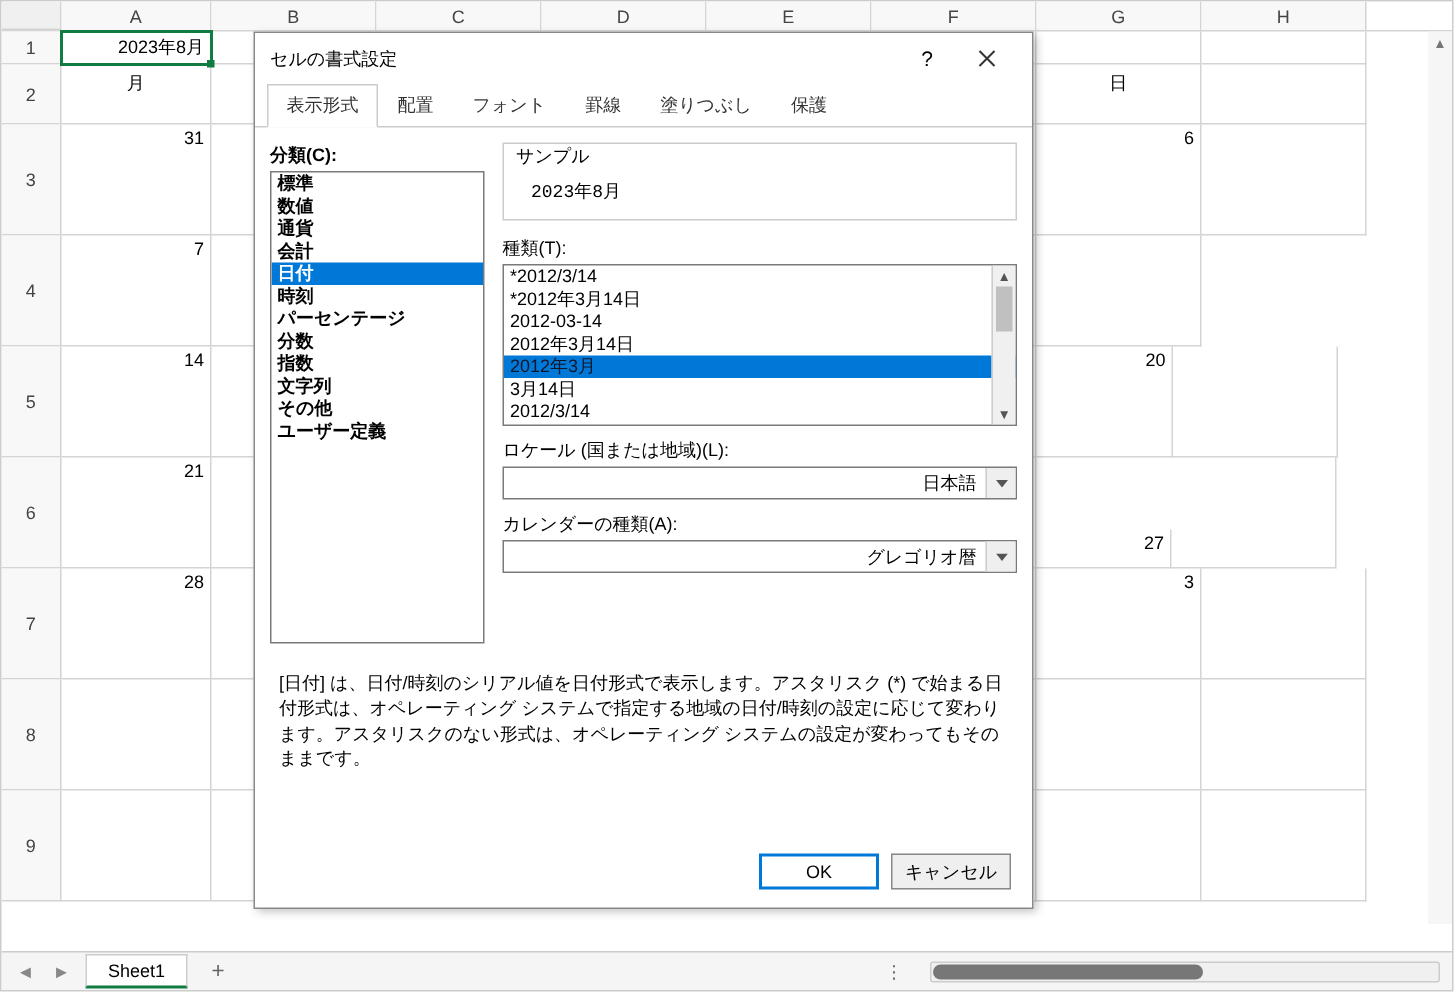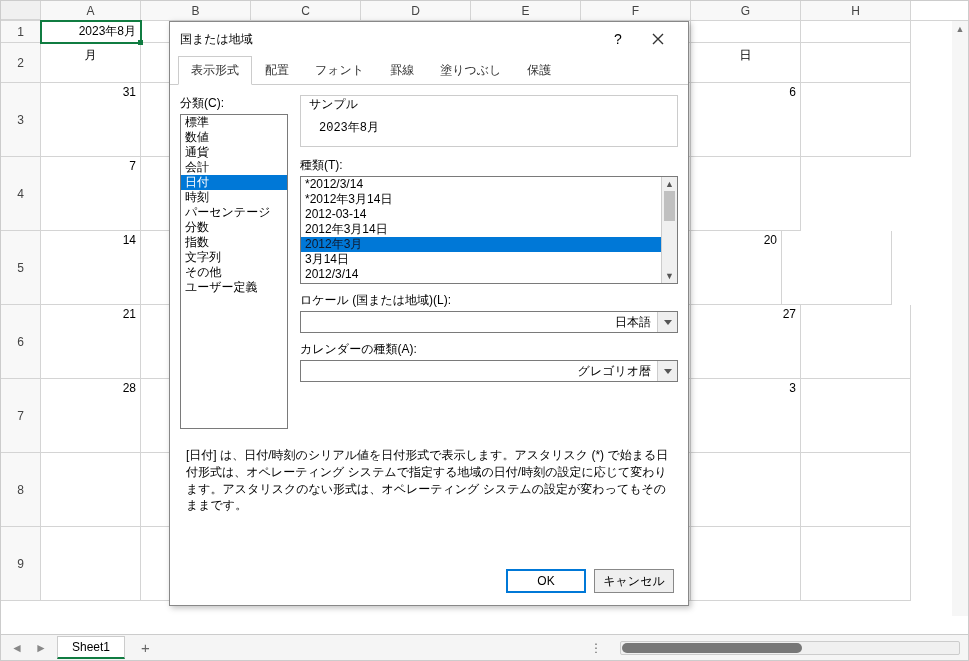--- a/index.html
+++ b/index.html
@@ -158,21 +158,21 @@
   .dlg-tab.active{
     border:1px solid #ccc;
     border-bottom:1px solid #fff;
     background:#fff;
   }
   .dlg-body {
     display:flex;
     padding: 10px;
     gap: 12px;
   }
-  .cat-col { width: 108px; }
+  .cat-col { width: 143px; font-weight: bold; }
   .cat-label { margin-bottom:2px; }
   .cat-list {
     border:1px solid #7a7a7a;
     height: 315px;
     overflow:hidden;
   }
   .cat-item {
     padding: 0 4px;
     line-height: 15px;
     font-size:12px;
@@ -319,21 +319,21 @@
         <div class="cell" style="width: 110px;"></div>
       </div>
       <div class="row" style="height: 74px;">
         <div class="row-h">6</div>
         <div class="cell" style="width: 100px;">21</div>
         <div class="cell" style="width: 110px;"></div>
         <div class="cell" style="width: 110px;"></div>
         <div class="cell" style="width: 110px;"></div>
         <div class="cell" style="width: 110px;"></div>
         <div class="cell" style="width: 110px;">26</div>
-        <div class="cell" style="width: 110px;">27</div>
+        <div class="cell" style="width: 90px; margin-top: 48px;">27</div>
         <div class="cell" style="width: 110px;"></div>
       </div>
       <div class="row" style="height: 74px;">
         <div class="row-h">7</div>
         <div class="cell" style="width: 100px;">28</div>
         <div class="cell" style="width: 110px;"></div>
         <div class="cell" style="width: 110px;"></div>
         <div class="cell" style="width: 110px;"></div>
         <div class="cell" style="width: 110px;"></div>
         <div class="cell" style="width: 110px;">2</div>
@@ -375,21 +375,21 @@
   <div class="add-sheet">+</div>
   <div class="spacer"></div>
   <div style="padding:0 10px;color:#666;">⋮</div>
   <div class="hscroll">
       <div class="thumb"></div>
     </div>
 </div>
 
 <div class="dialog">
   <div class="dlg-titlebar">
-    <div class="dlg-title">国または地域</div>
+    <div class="dlg-title">セルの書式設定</div>
     <div class="dlg-help">?</div>
     <div class="dlg-close">
       <svg viewBox="0 0 12 12">
           <path d="M1 1 L11 11 M11 1 L1 11" stroke="#333" stroke-width="1.4"></path>
         </svg>
     </div>
   </div>
   <div class="dlg-tabs">
     <div class="dlg-tab active">表示形式</div>
     <div class="dlg-tab">配置</div>

